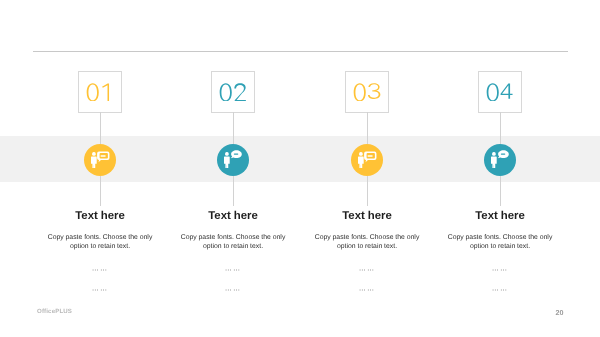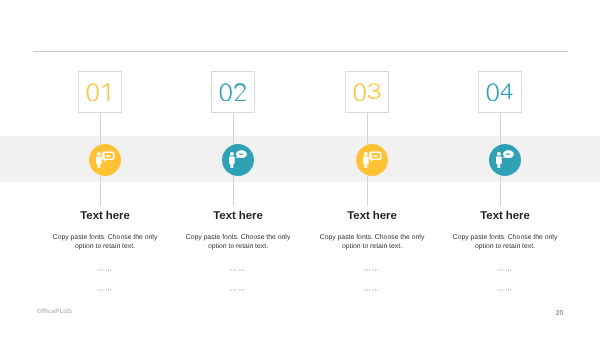--- a/index.html
+++ b/index.html
@@ -6,21 +6,21 @@
   body {
     width:600px; height:337px; position:relative; overflow:hidden;
     background:#ffffff;
     font-family:"Liberation Sans", sans-serif;
     -webkit-font-smoothing:antialiased; text-rendering:geometricPrecision;
   }
   .slide { position:absolute; inset:0; }
   .topline { position:absolute; left:33px; top:51px; width:535px; height:1px; background:#c8c8c8; }
   .band { position:absolute; left:0; top:136px; width:600px; height:46px; background:#f1f1f1; }
 
-  .col { position:absolute; top:0; width:200px; height:337px;padding-left:10px; }
+  .col { position:absolute; top:0; width:200px; height:337px; }
   .numbox {
     position:absolute; top:71px; left:78px;
     width:44px; height:42px; border:1px solid #d8d8d8; background:#fff;
     box-sizing:border-box;
     display:flex; align-items:center; justify-content:center;
   }
   .numbox .numglyph { display:block; width:31.6px; height:18.6px; margin-left:1px; }
   .numbox .numsvg { display:block; width:100%; height:100%; }
   .stem-top { position:absolute; left:100px; top:112px; width:1px; height:32px; background:#d2d2d2; }
   .stem-bot { position:absolute; left:100px; top:176px; width:1px; height:30px; background:#d2d2d2; }

